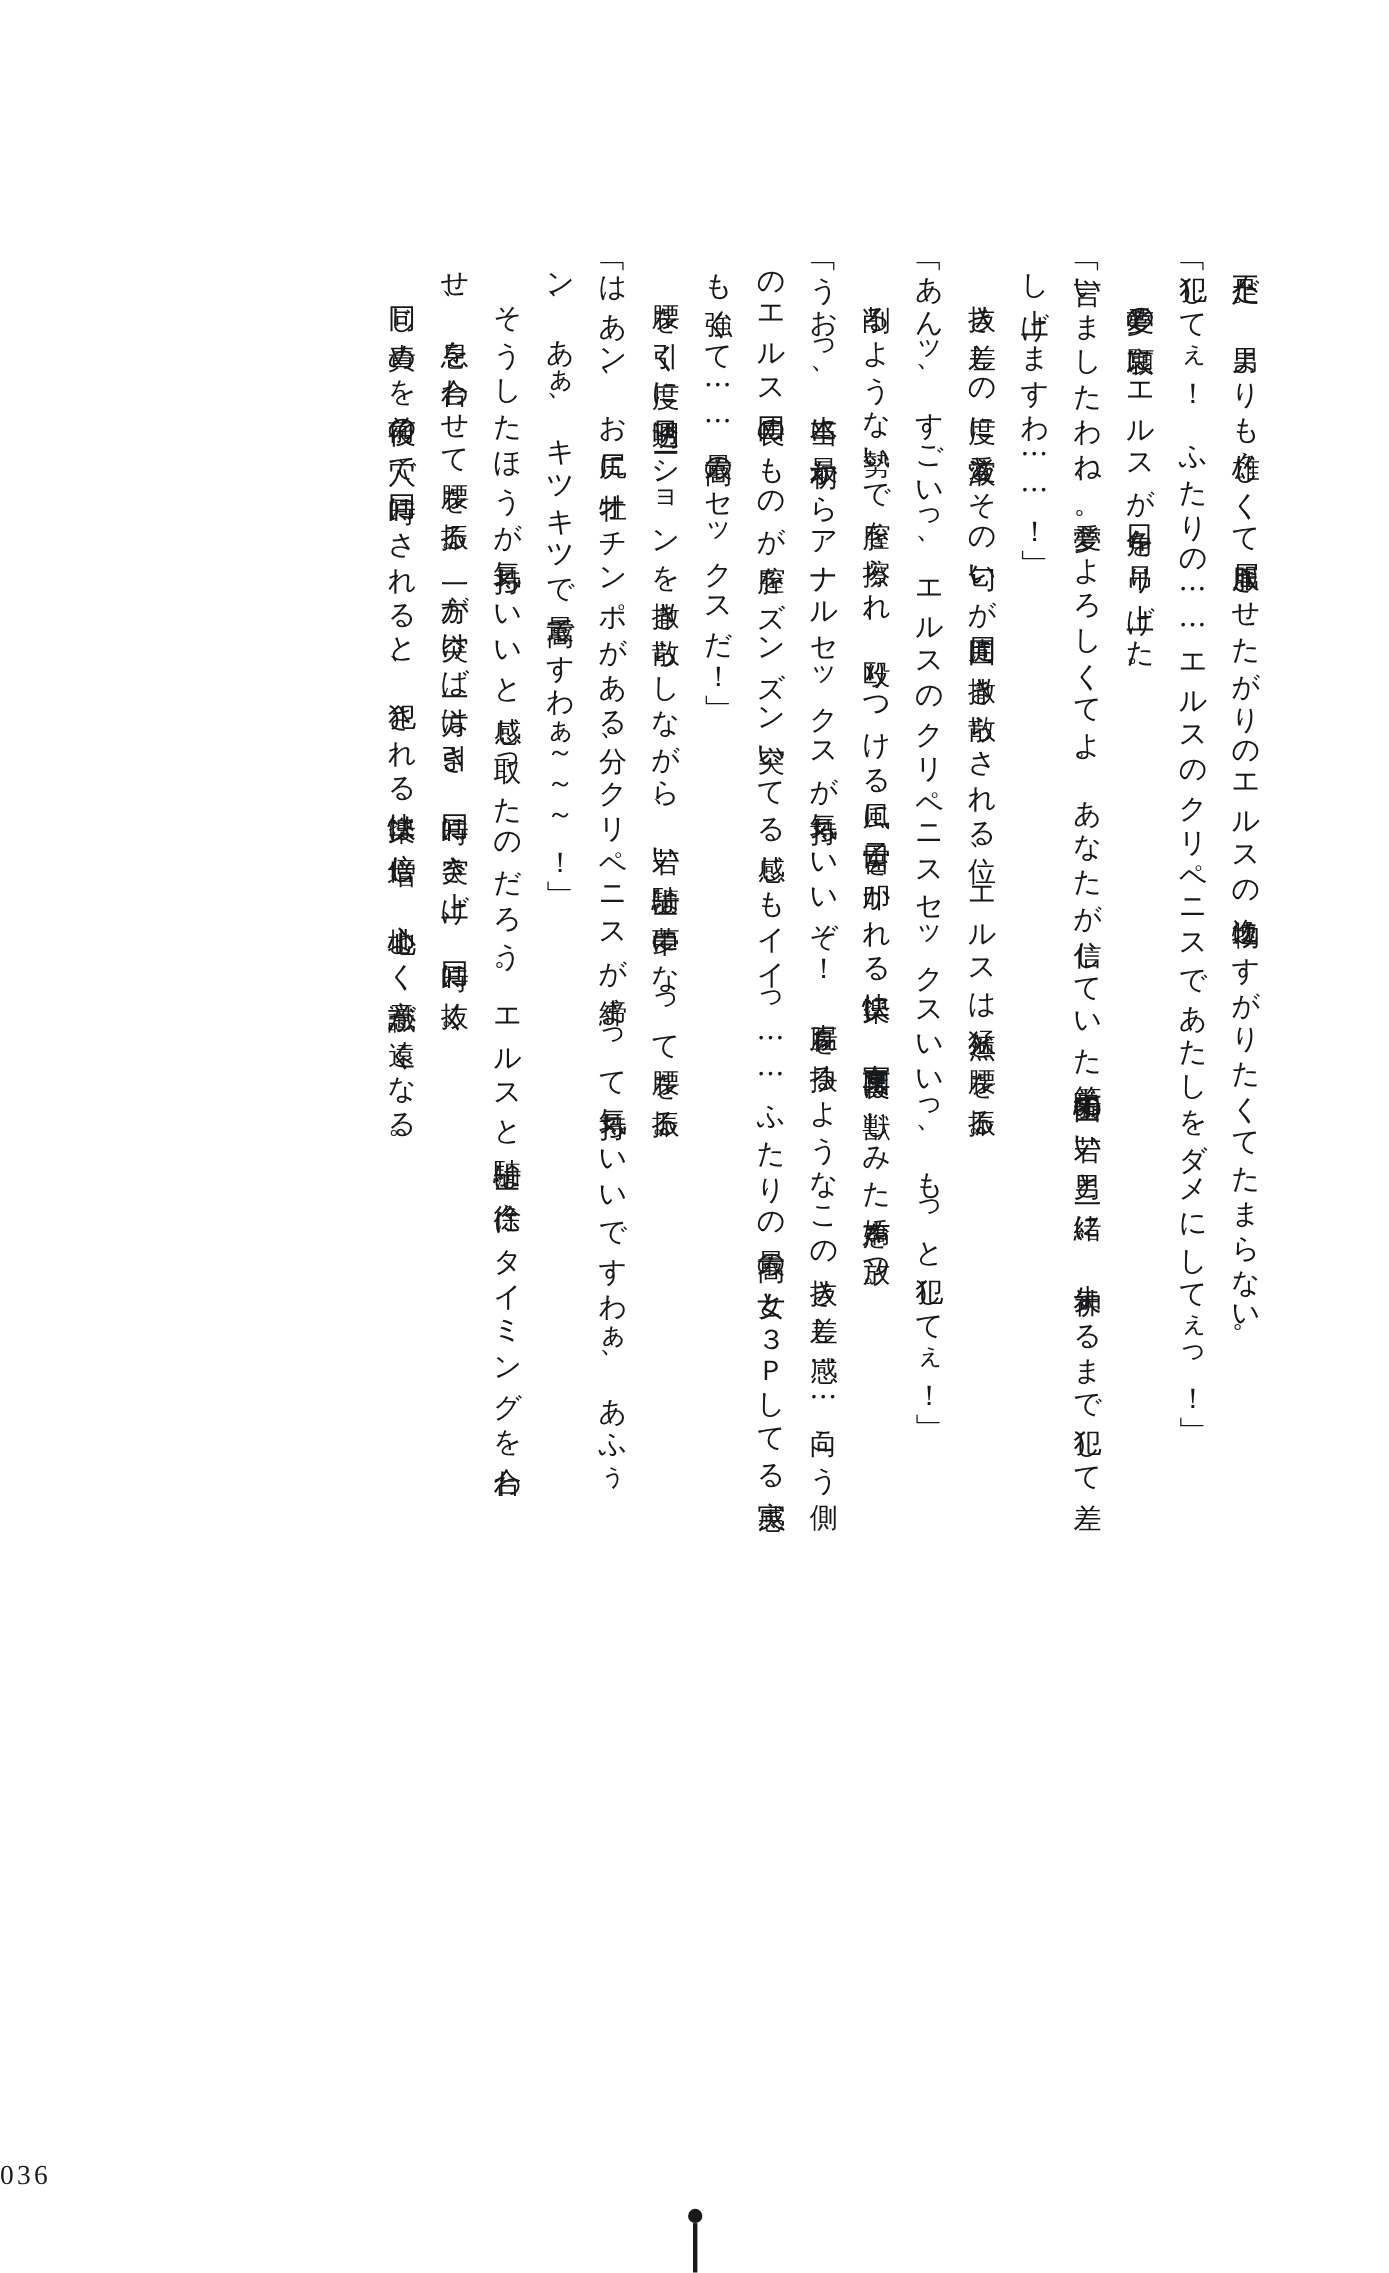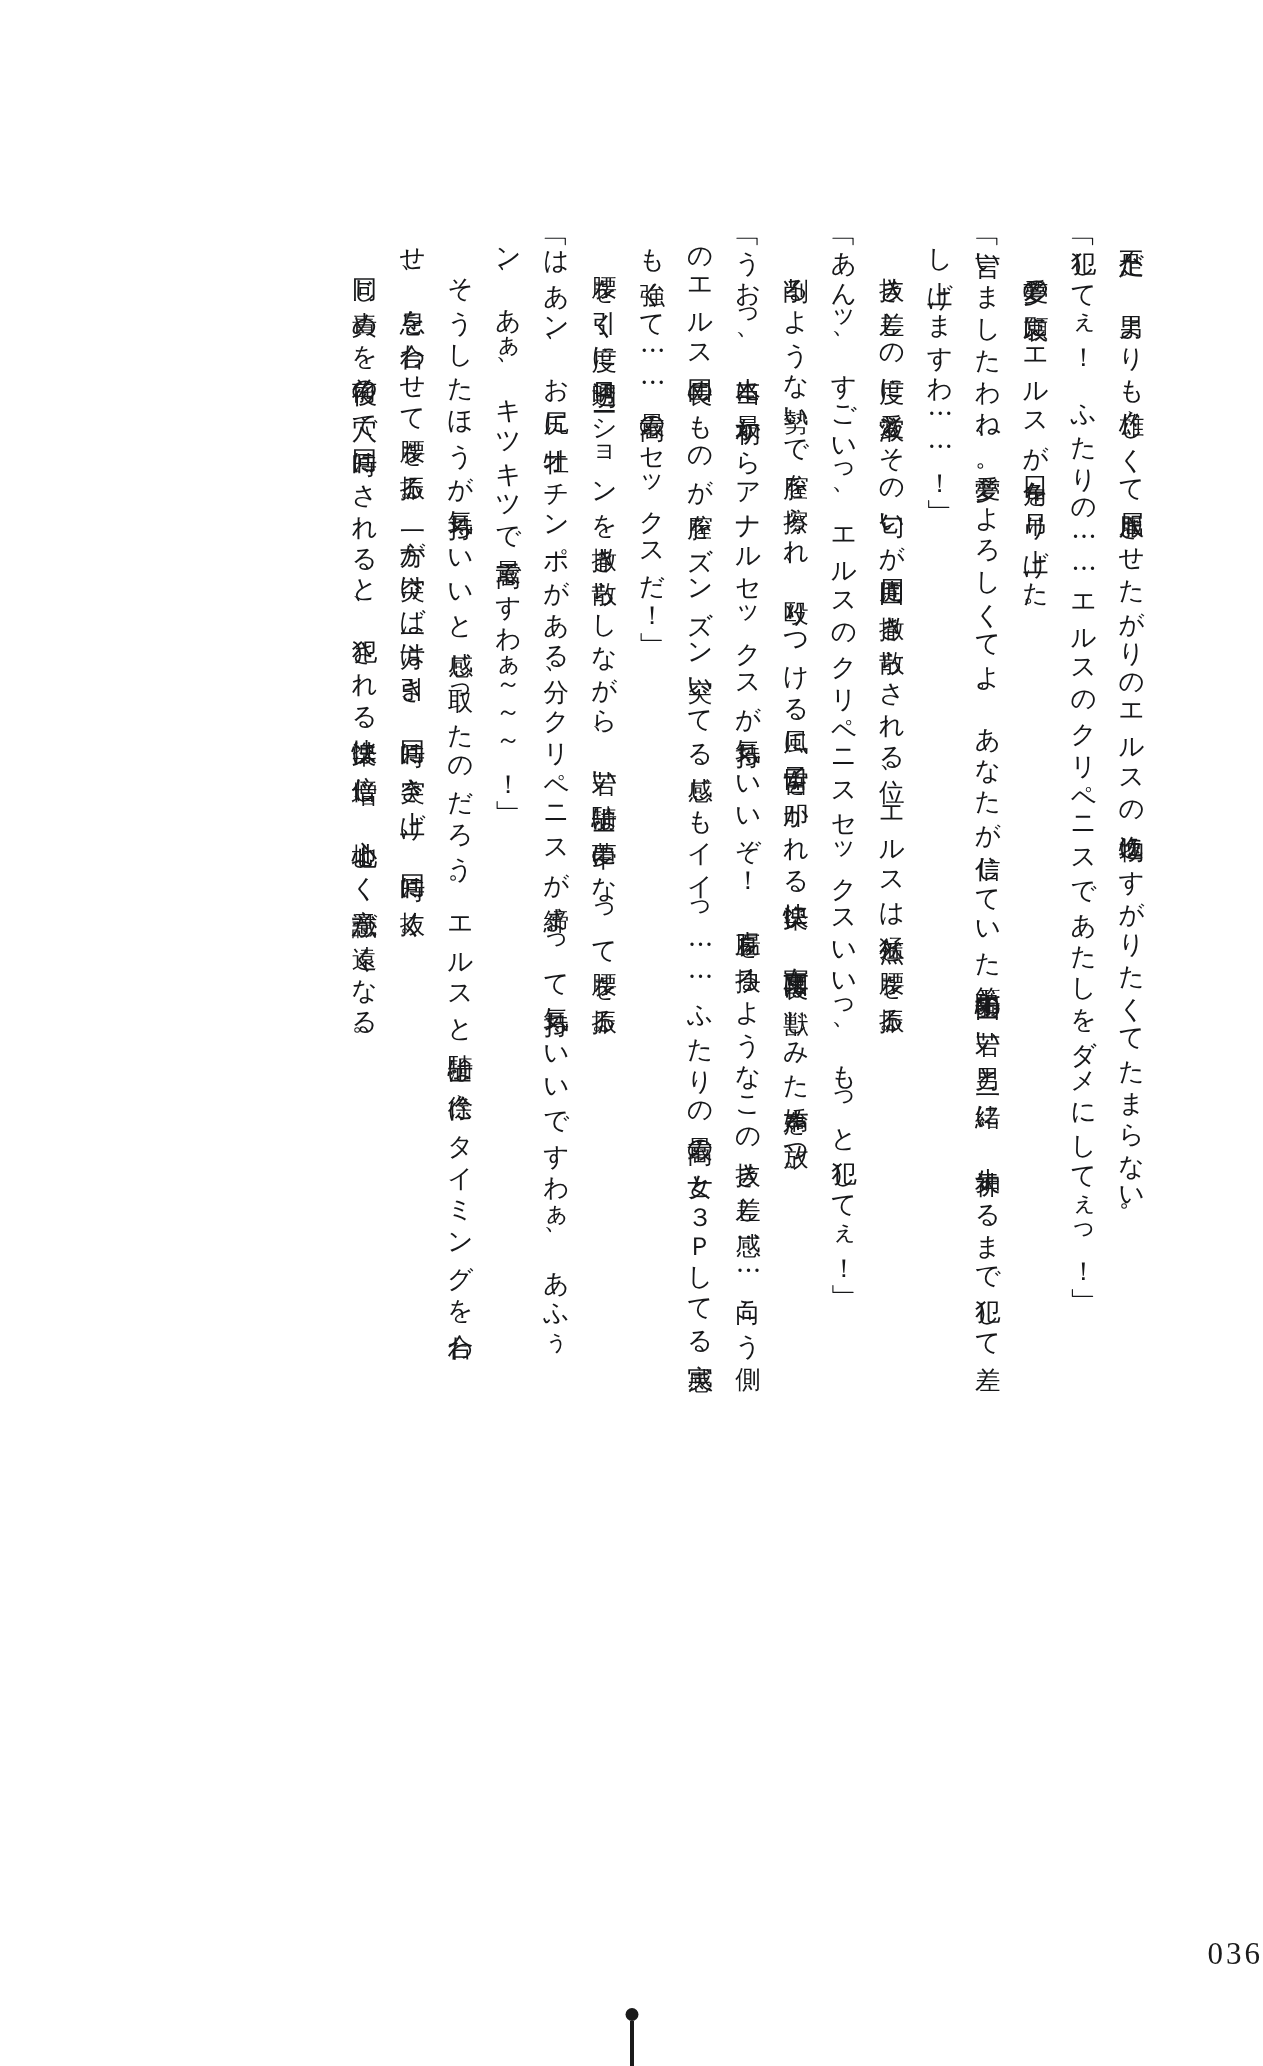--- a/index.html
+++ b/index.html
@@ -41,26 +41,26 @@
 
   #text-block p {
     margin: 0;
     padding: 0;
     text-indent: 0;
   }
 
   
   #folio {
     position: absolute;
-    bottom: 94px;
+    bottom: 74px;
     left: 0;
     right: 0;
-    text-align: right;
+    text-align: left;
     font-family: "Liberation Serif", "DejaVu Serif", serif;
-    font-size: 31px;
+    font-size: 25px;
     letter-spacing: 3px;
     color: #1a1a1a;
   }
 
   
   #folio-ornament {
     position: absolute;
     bottom: 0px;
     left: 50%;
     transform: translateX(-50%);

